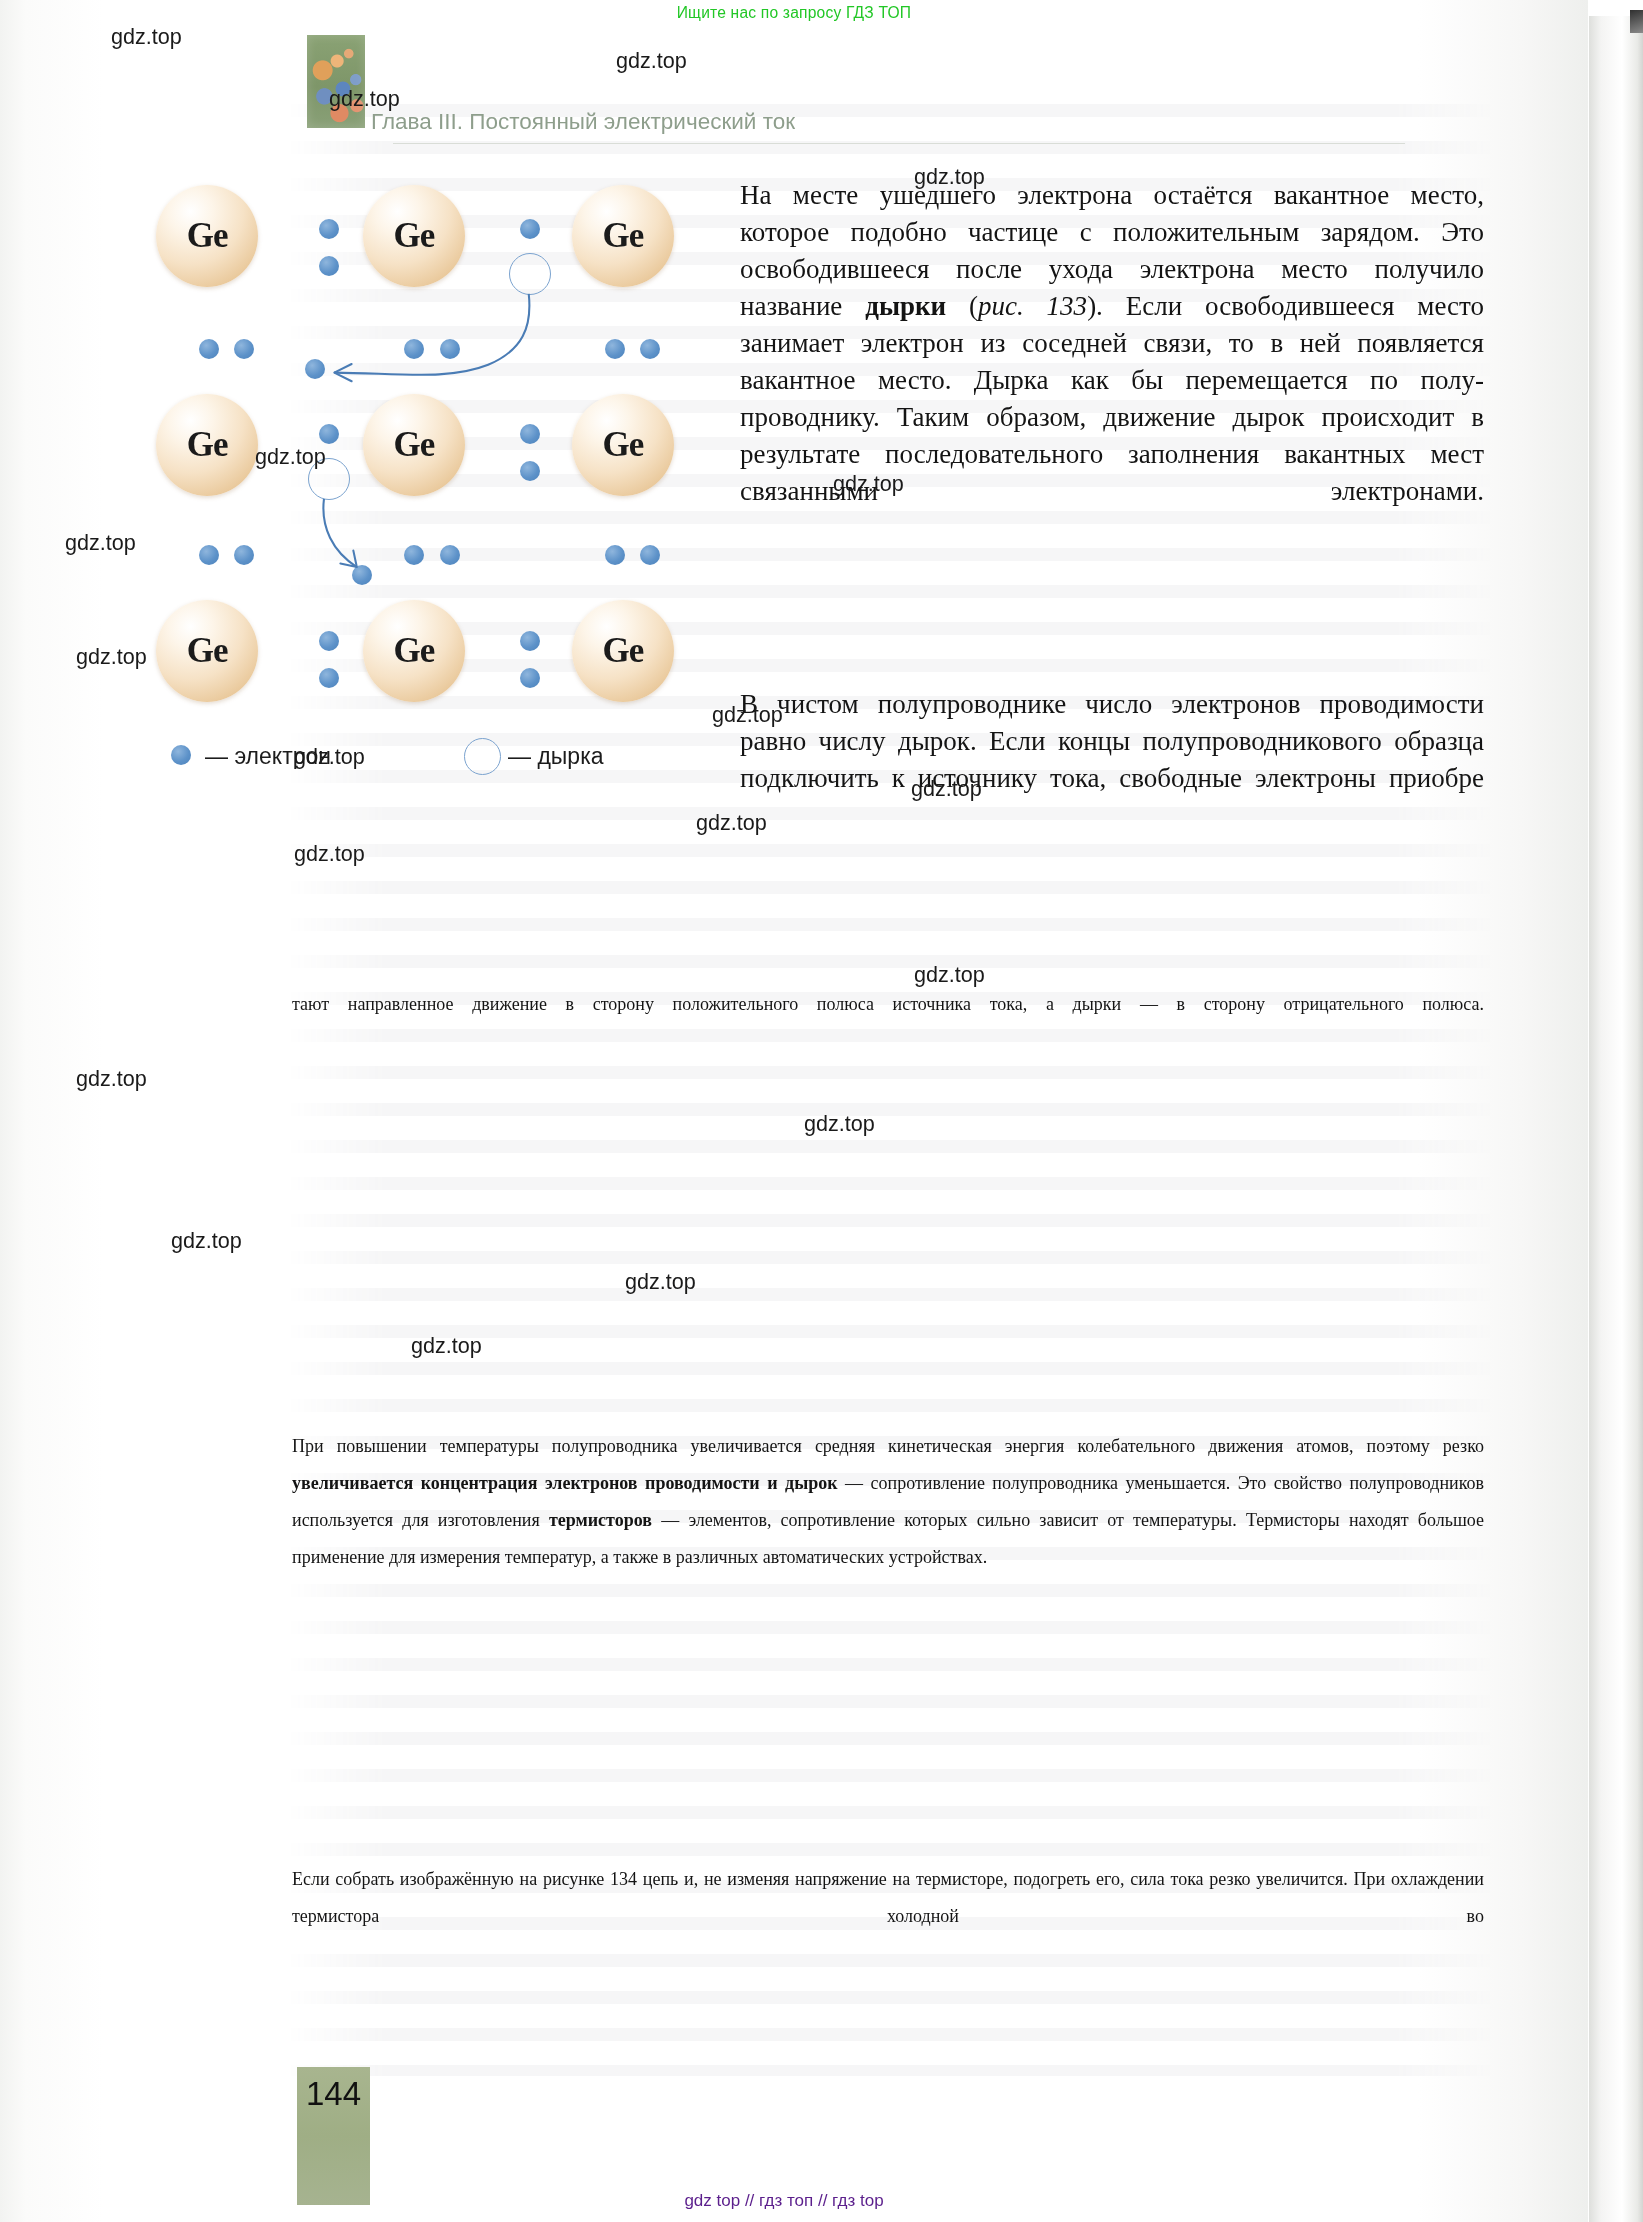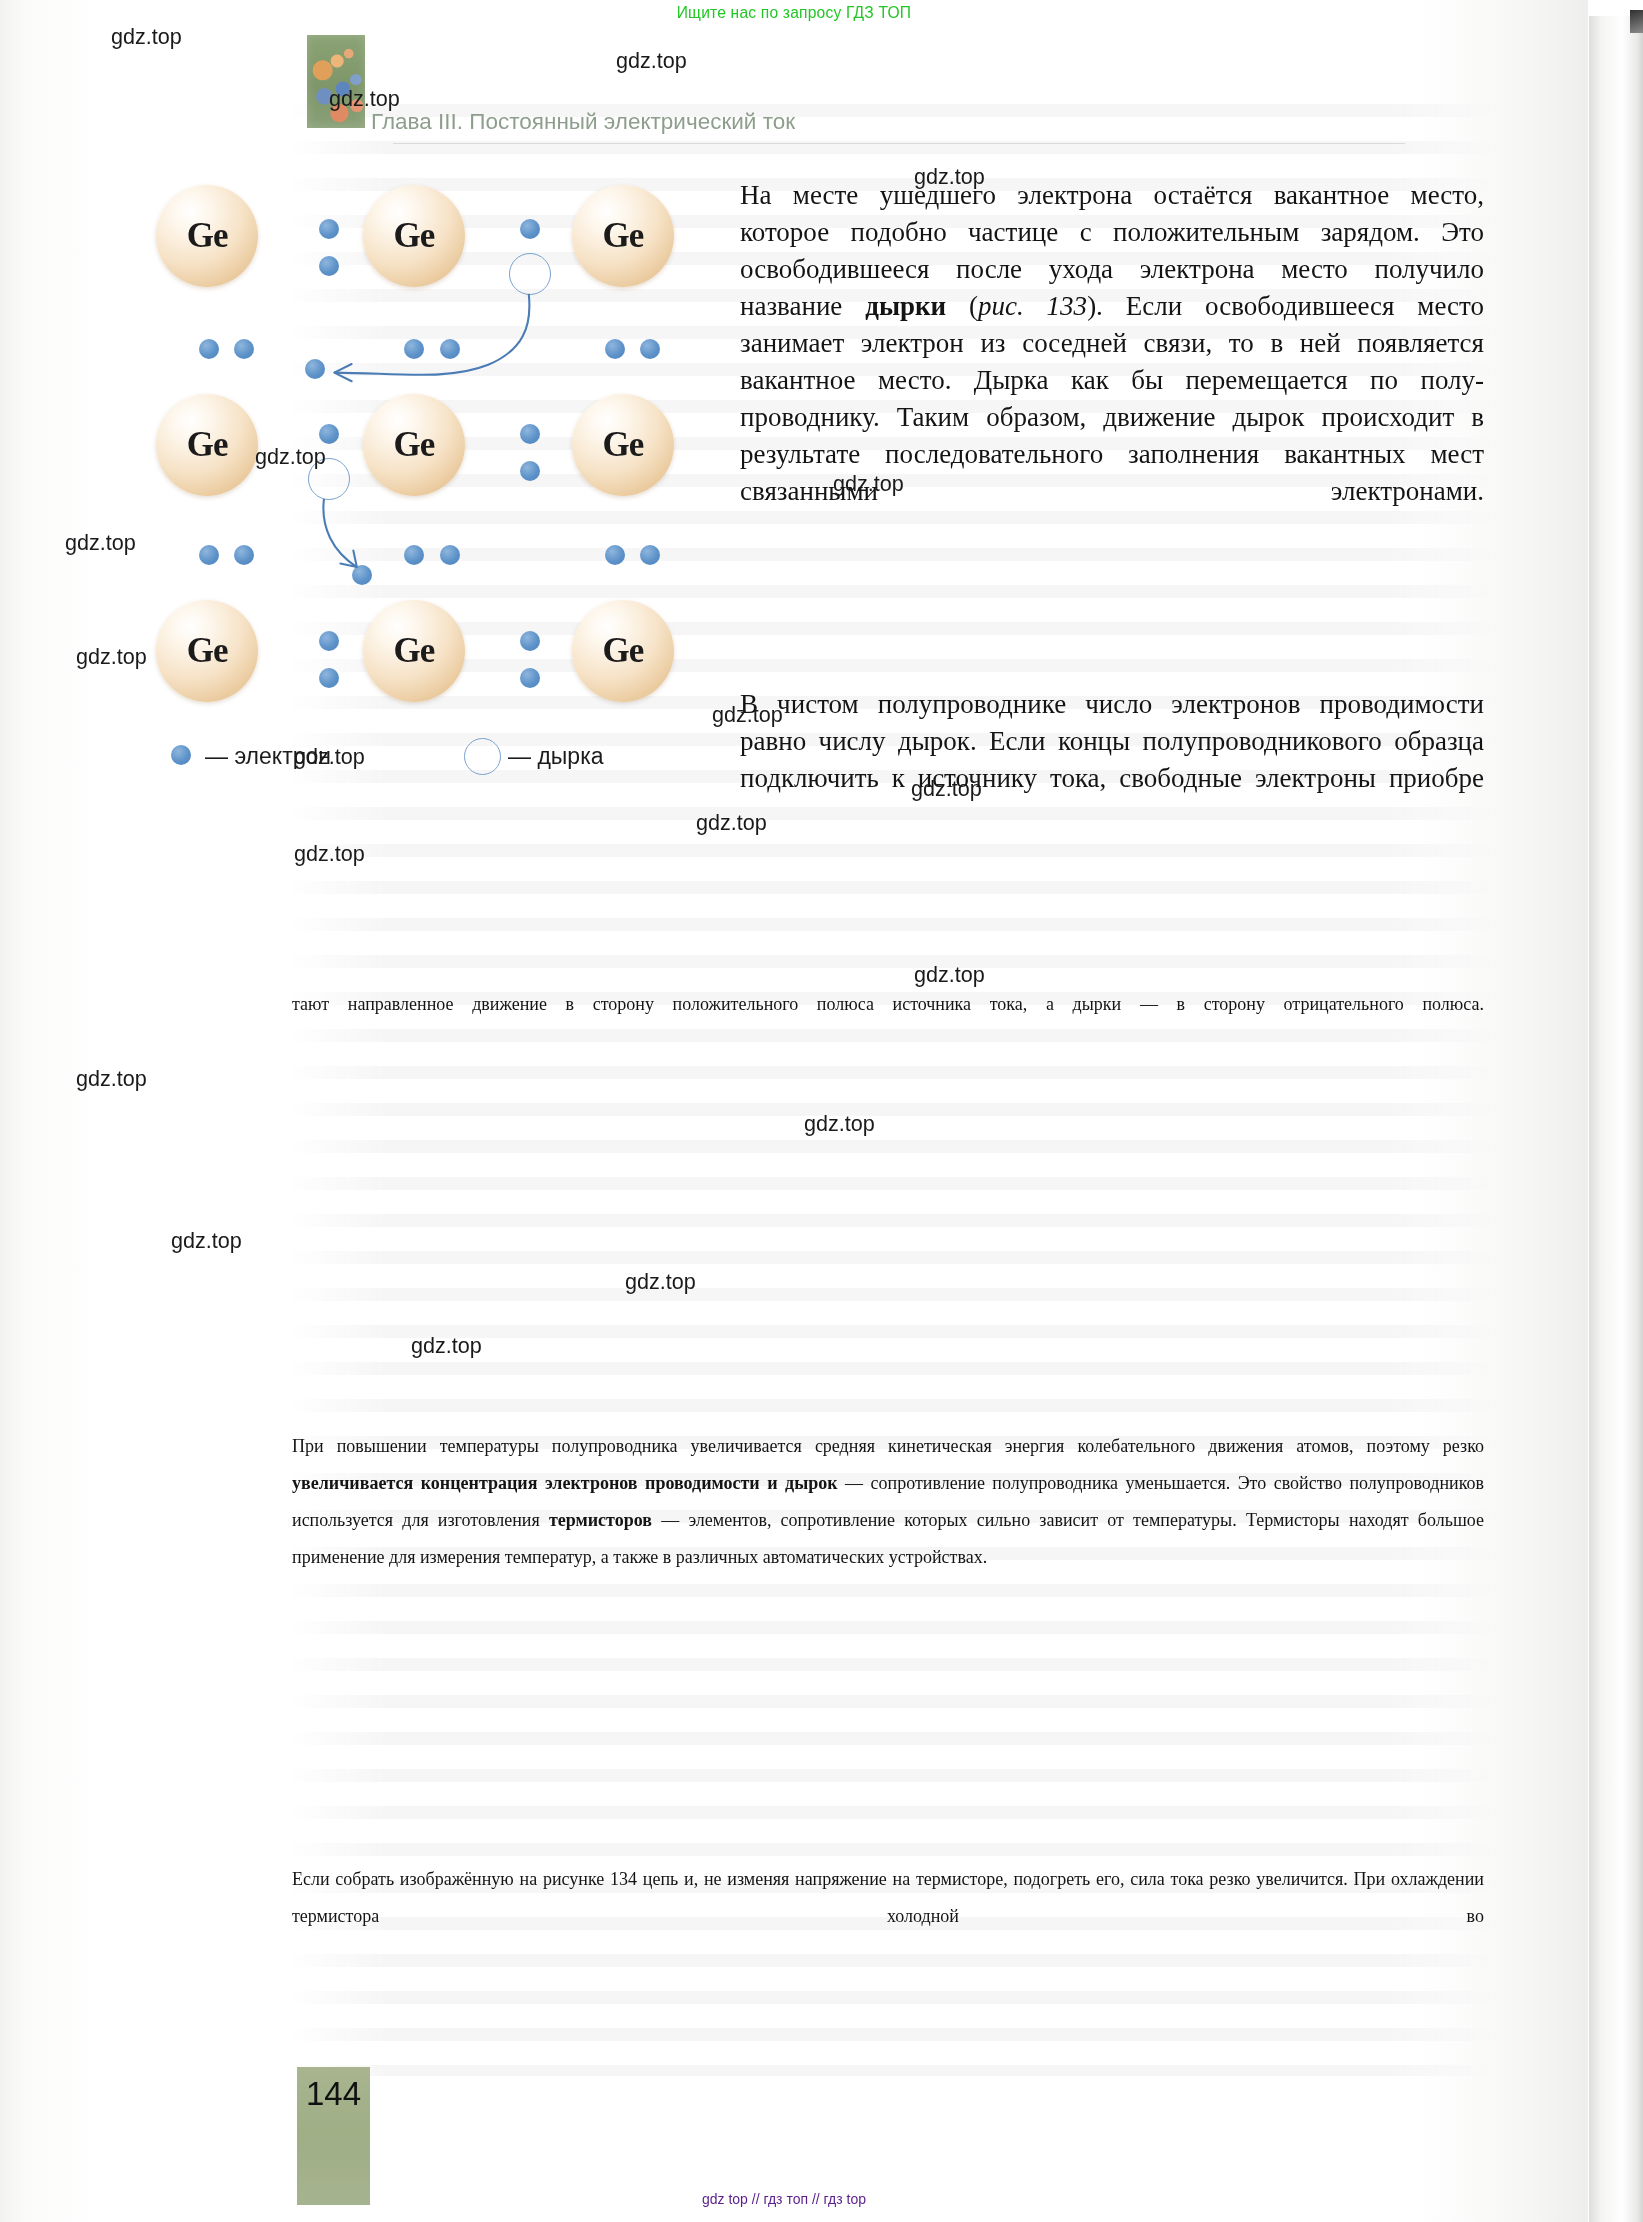--- a/index.html
+++ b/index.html
@@ -144,21 +144,21 @@
   .pagenum{
     position:absolute; left:297px; top:2075px; width:73px;
     text-align:center; font-family:"Liberation Sans", sans-serif;
     font-size:33px; color:#111; font-weight:500;
   }
 
   
   .footer{
     position:absolute; left:0; top:2191px; width:1568px;
     text-align:center; font-family:"Liberation Sans", sans-serif;
-    font-size:14px; color:#5b1f8c;
+    font-size:17px; color:#5b1f8c;
   }
 
   
   .wm{
     position:absolute; font-family:"Liberation Sans", sans-serif;
     font-size:21.6px; color:#1a1a1a; white-space:nowrap; pointer-events:none;
   }
 
   
   .ghost{

